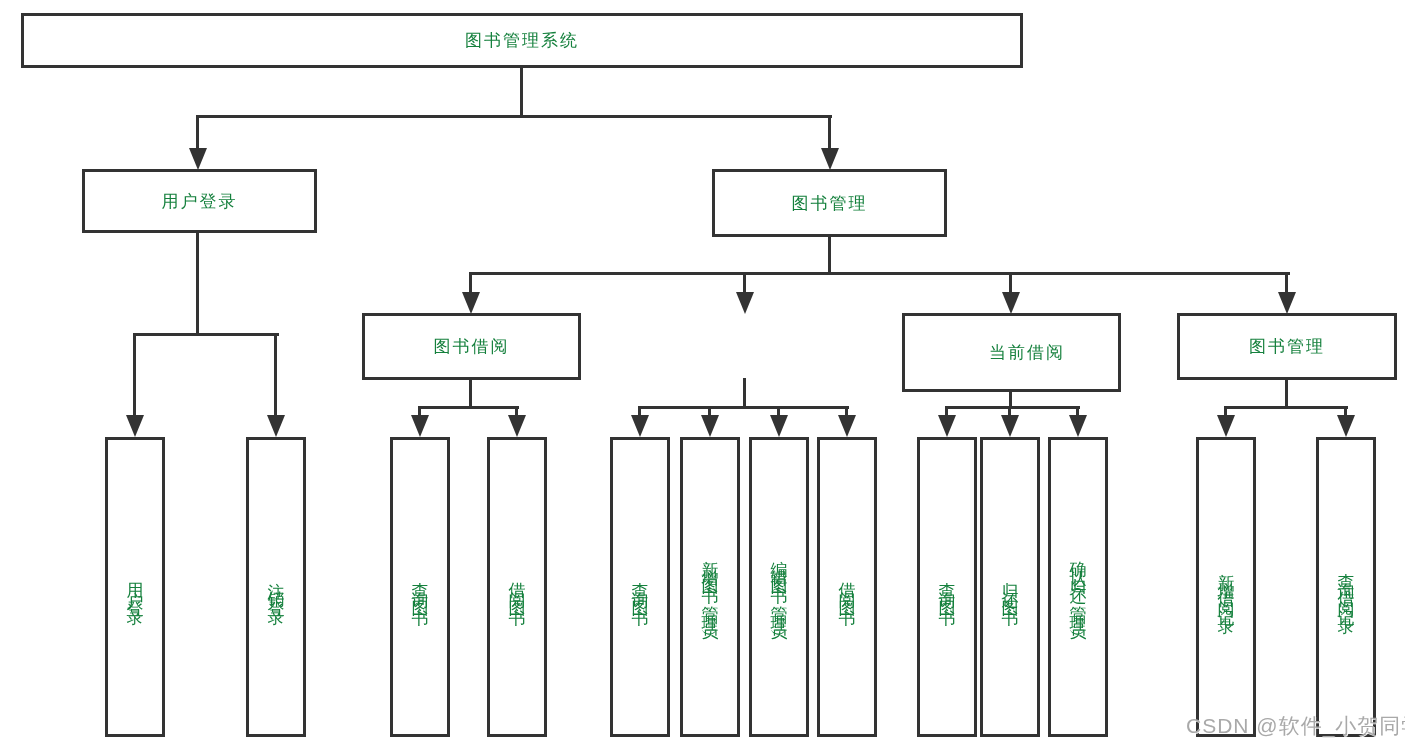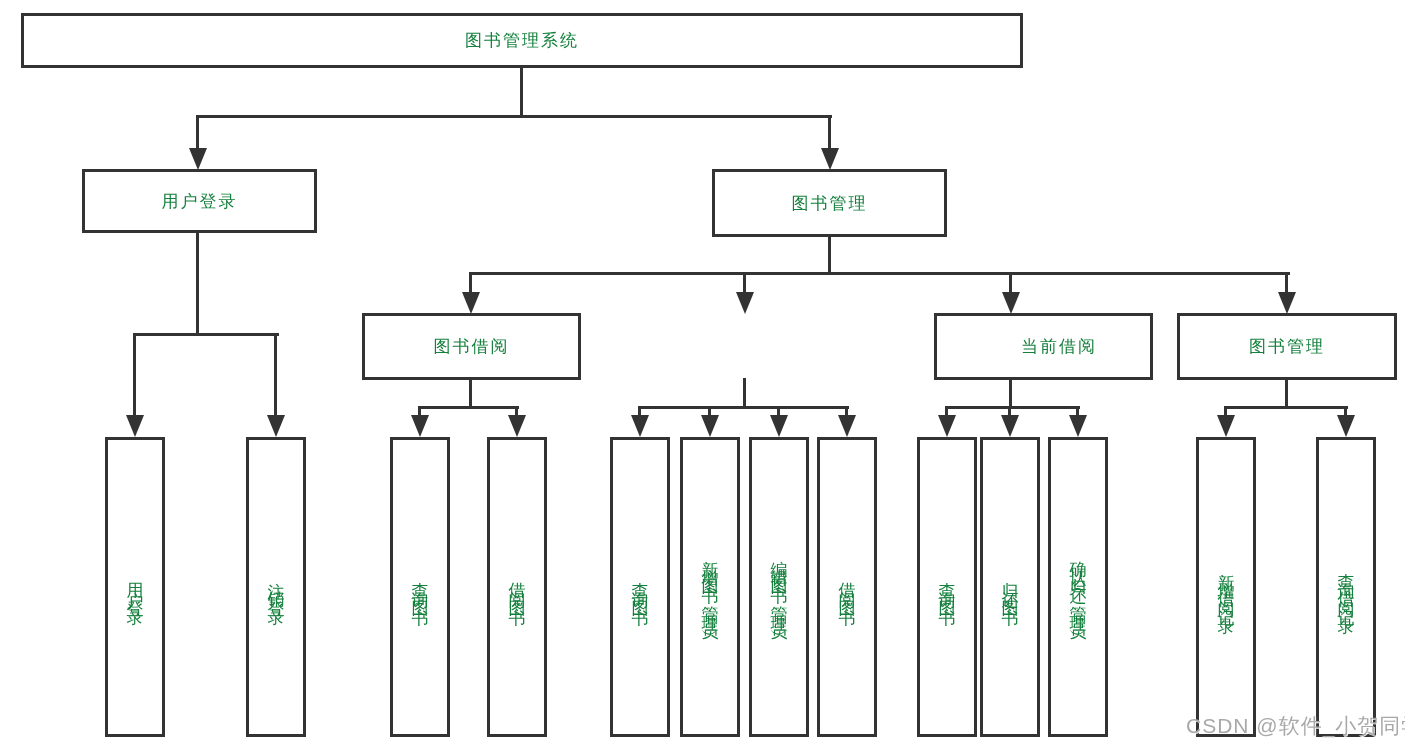--- a/index.html
+++ b/index.html
@@ -90,21 +90,21 @@
   <div class="vline" style="left:743px;  top:272px; height:24px;"></div>
   <div class="tri" style="left:736px;  top:292px;"></div>
   <div class="vline" style="left:1009px; top:272px; height:24px;"></div>
   <div class="tri" style="left:1002px; top:292px;"></div>
   <div class="vline" style="left:1285px; top:272px; height:24px;"></div>
   <div class="tri" style="left:1278px; top:292px;"></div>
 
   <div class="box" style="left:362px; top:313px; width:219px; height:67px;">
     <span>图书借阅</span>
   </div>
-  <div class="box" style="left:934px; top:313px; width:219px; height:67px;padding-left:31px;">
+  <div class="box" style="left:902px; top:313px; width:219px; height:79px;padding-left:31px;">
     <span>当前借阅</span>
   </div>
   <div class="box" style="left:1177px; top:313px; width:220px; height:67px;">
     <span>图书管理</span>
   </div>
 
   <div class="vline" style="left:469px; top:378px; height:31px;"></div>
   <div class="hline" style="left:418px; top:406px; width:101px;"></div>
   <div class="vline" style="left:418px; top:406px; height:12px;"></div>
   <div class="tri" style="left:411px; top:415px;"></div>

